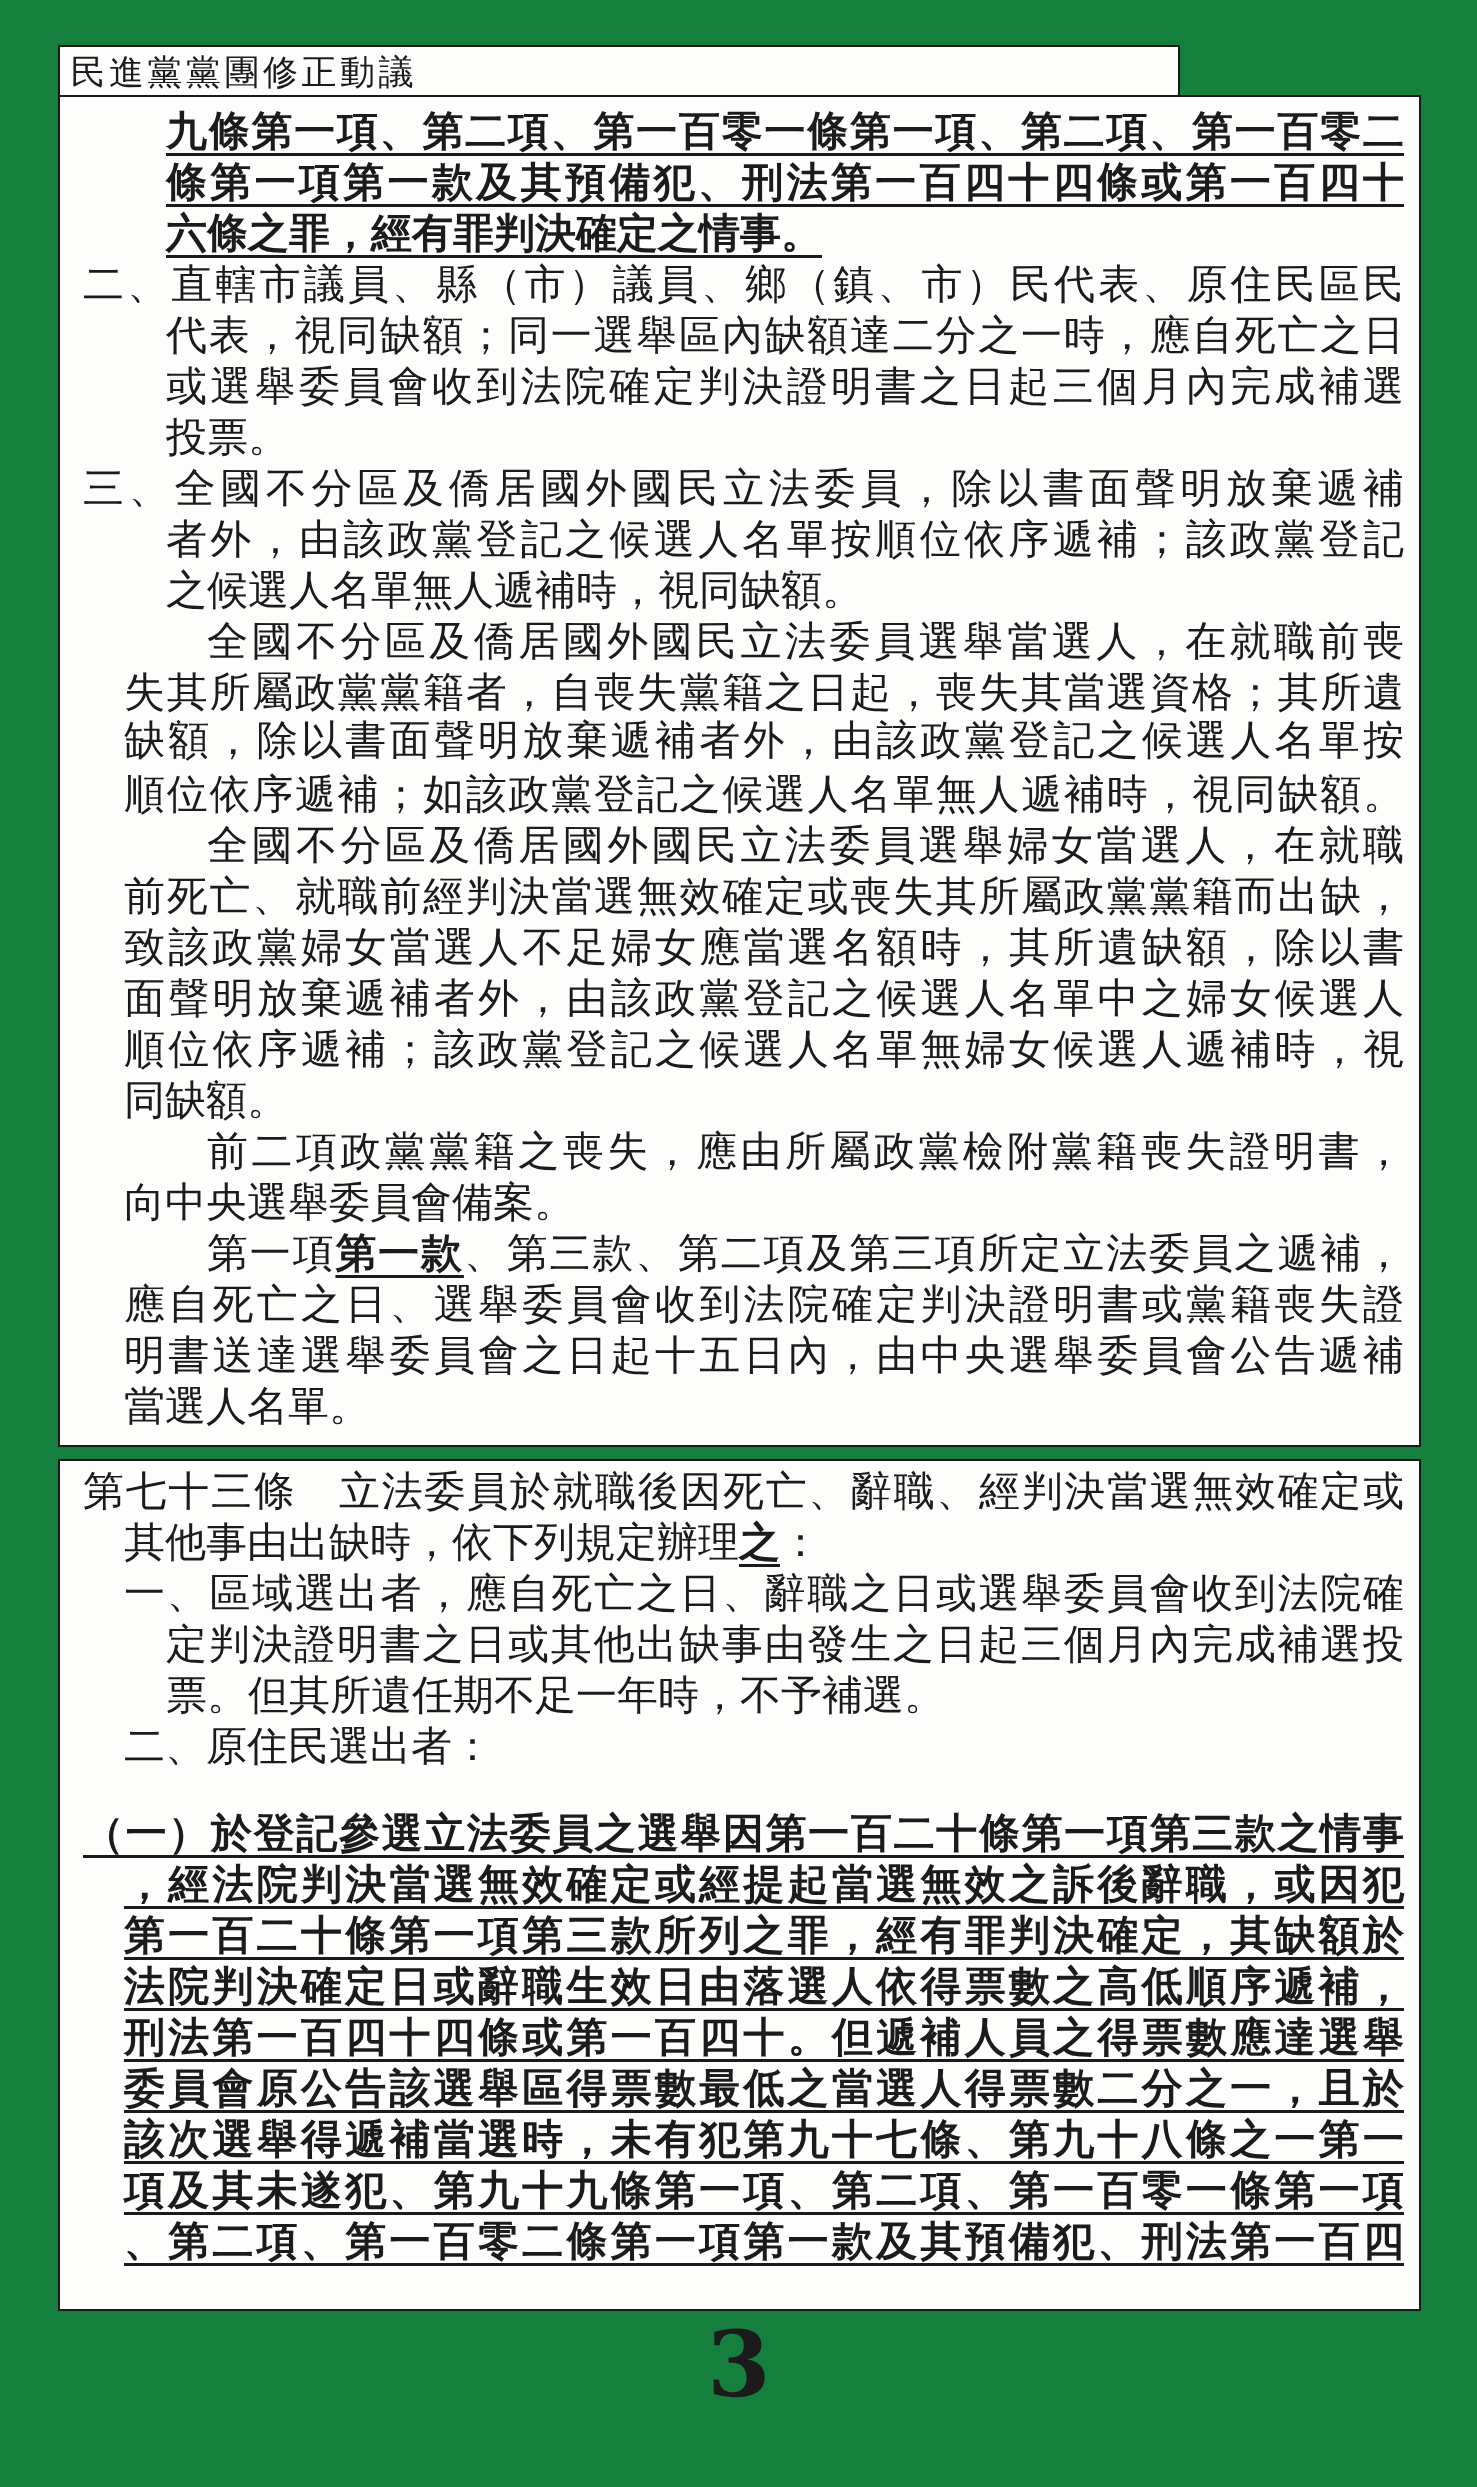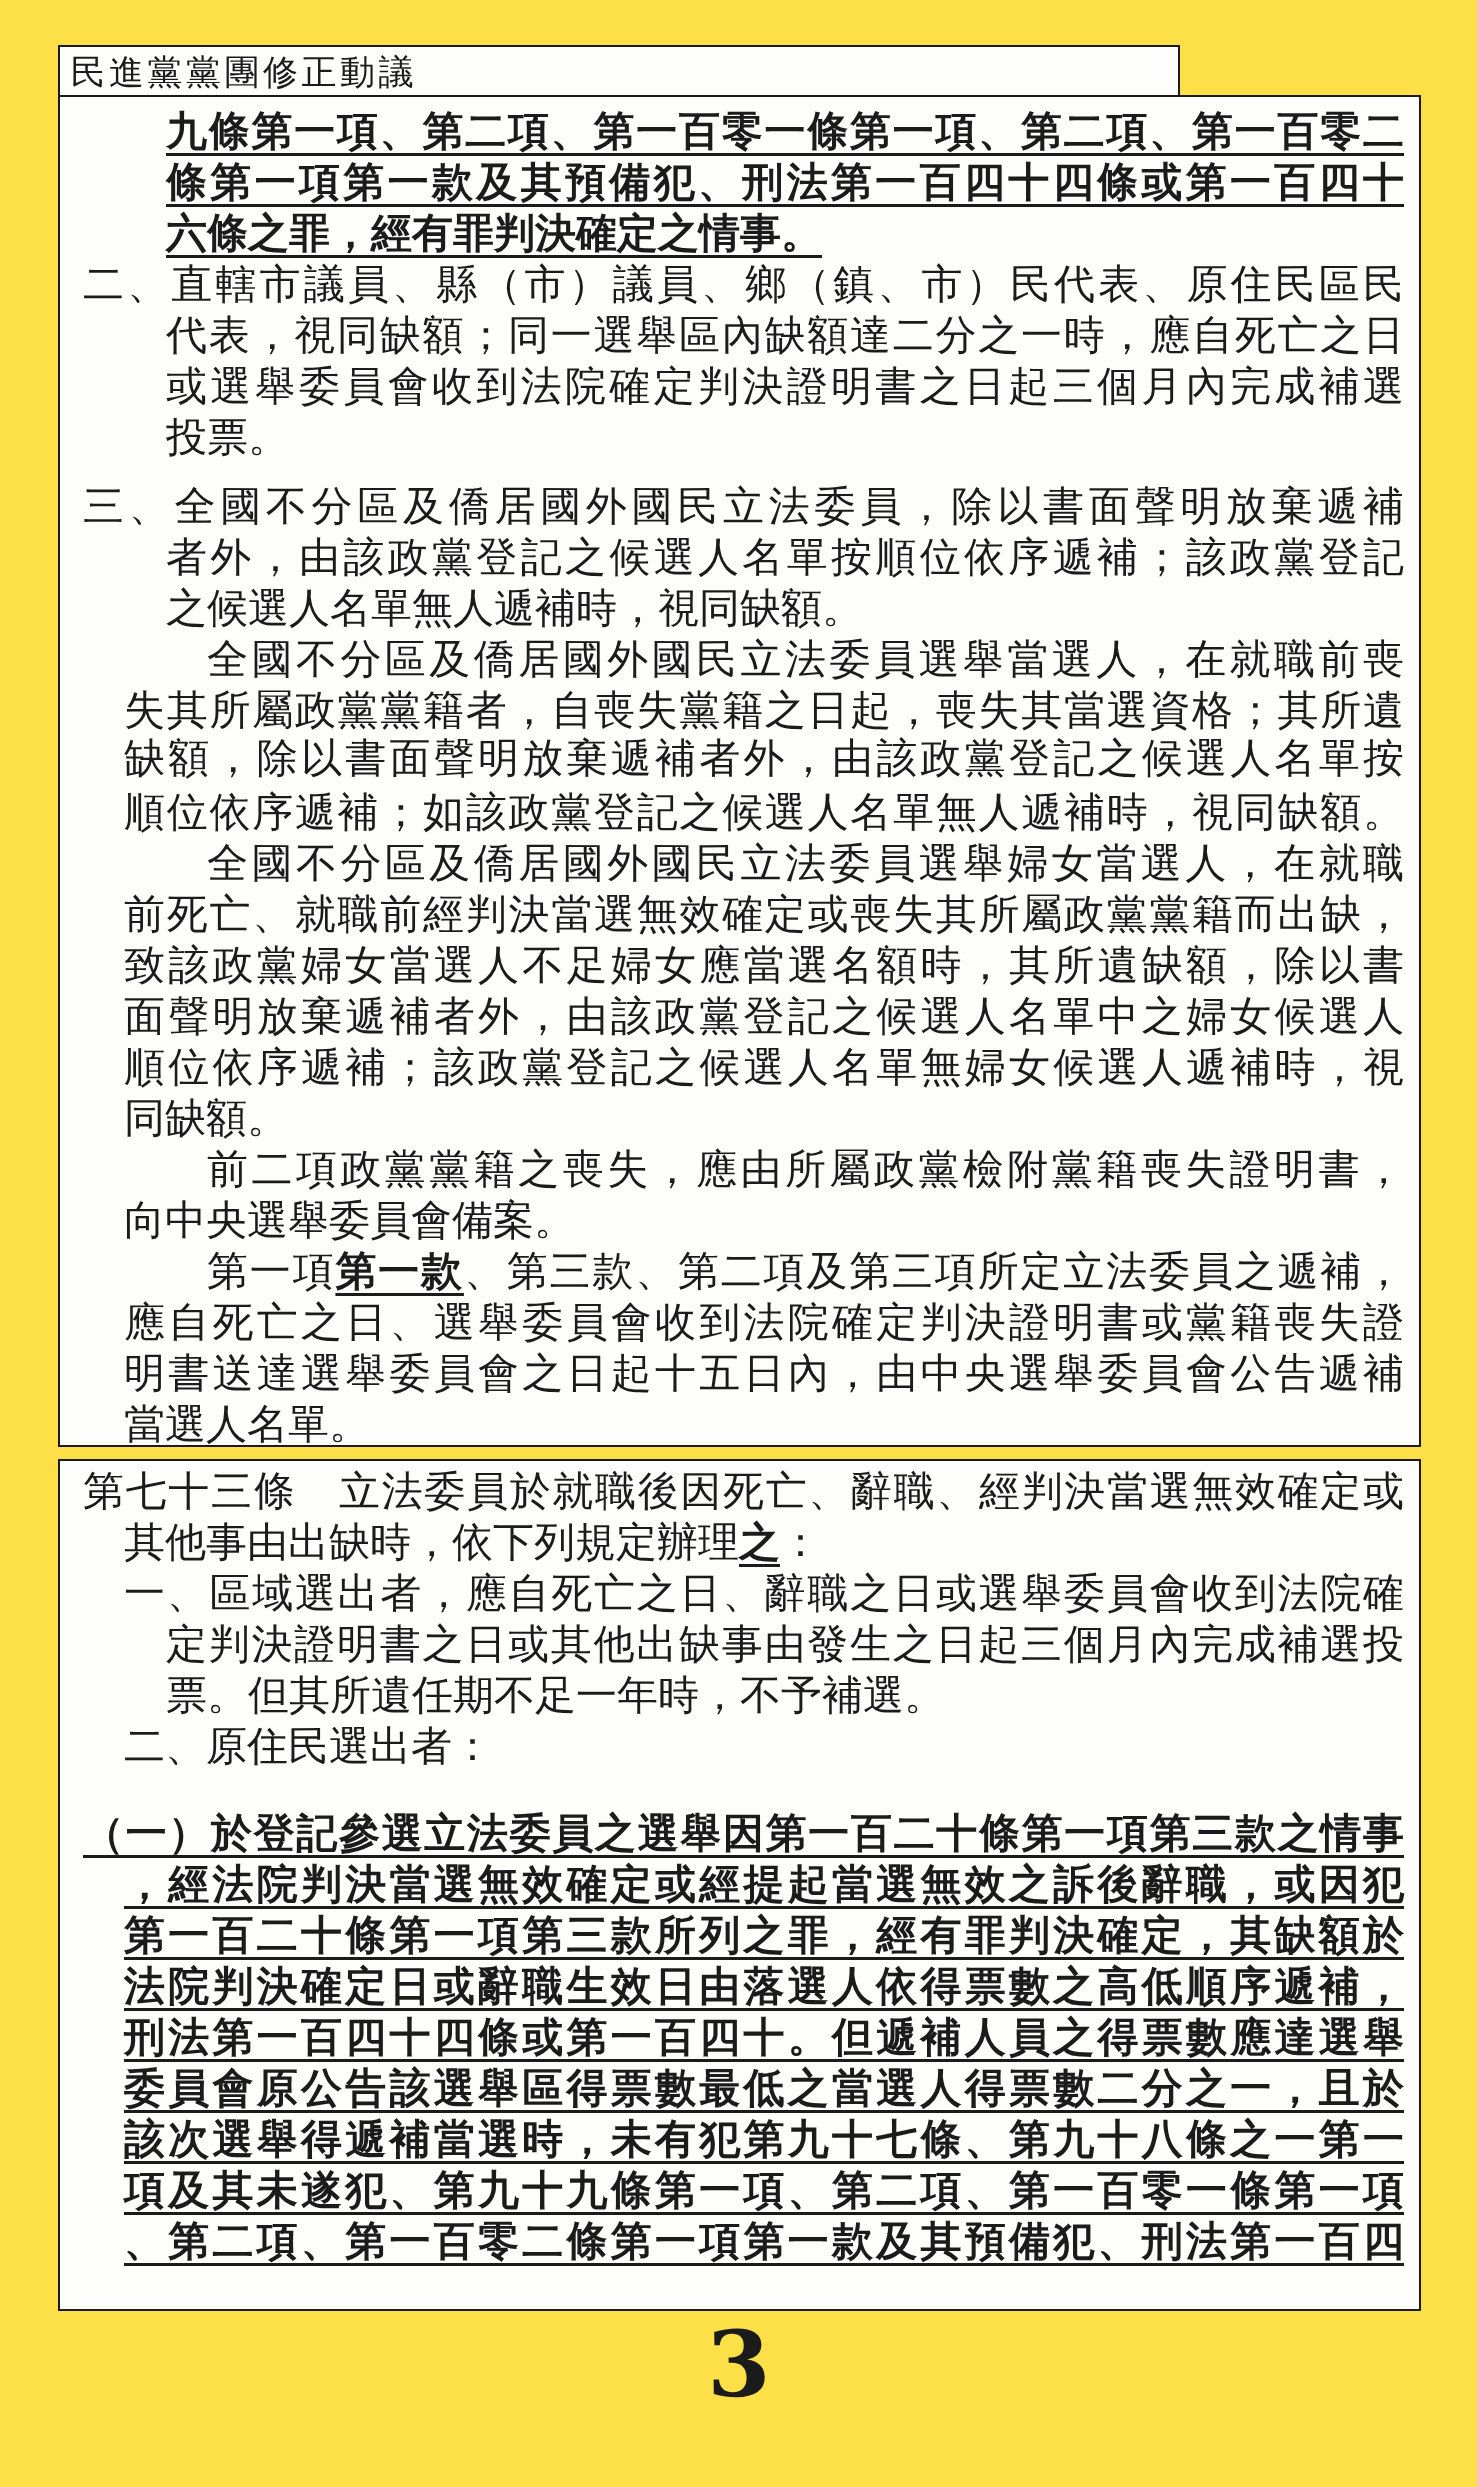--- a/index.html
+++ b/index.html
@@ -2,21 +2,21 @@
 <html style="font-size:9.3px"><head>
 <meta charset="utf-8">
 <style>
   * { margin:0; padding:0; box-sizing:border-box; }
   html, body { width:1477px; height:2487px; background:#ffffff; }
   body {
     position:relative;
     font-family:"DejaVu Serif","Liberation Serif",serif;
     color:#1b1b1b;
   }
-  .sheet { position:absolute; inset:0; background:#fde047; }
+  .sheet { position:absolute; inset:0; background:#15803d; }
 
   .caucus-box {
     position:absolute; left:58px; top:45px; width:1122px; height:52px;
     border:2.3px solid #1a1a1a; border-bottom:none;
     display:flex; align-items:center;
     padding-left:10.5px;
     font-size:35px; letter-spacing:3.5px;
     background:#fdfdfb;
   }
 
@@ -68,21 +68,21 @@
   </div>
 
   <div class="text-box" id="box-0">
       <div class="line full" style="padding-left: 83px;"><span class="seg bold underline">九條第一項、第二項、第一百零一條第一項、第二項、第一百零二</span></div>
       <div class="line full" style="padding-left: 83px;"><span class="seg bold underline">條第一項第一款及其預備犯、刑法第一百四十四條或第一百四十</span></div>
       <div class="line" style="padding-left: 83px;"><span class="seg bold underline">六條之罪，經有罪判決確定之情事。</span></div>
       <div class="line full" style="padding-left: 0px;"><span class="seg">二、直轄市議員、縣（市）議員、鄉（鎮、市）民代表、原住民區民</span></div>
       <div class="line full" style="padding-left: 83px;"><span class="seg">代表，視同缺額；同一選舉區內缺額達二分之一時，應自死亡之日</span></div>
       <div class="line full" style="padding-left: 83px;"><span class="seg">或選舉委員會收到法院確定判決證明書之日起三個月內完成補選</span></div>
       <div class="line" style="padding-left: 83px;"><span class="seg">投票。</span></div>
-      <div class="line full" style="padding-left: 0px; margin-top: 18px;"><span class="seg">三、全國不分區及僑居國外國民立法委員，除以書面聲明放棄遞補</span></div>
+      <div class="line full" style="padding-left: 0px;"><span class="seg">三、全國不分區及僑居國外國民立法委員，除以書面聲明放棄遞補</span></div>
       <div class="line full" style="padding-left: 83px;"><span class="seg">者外，由該政黨登記之候選人名單按順位依序遞補；該政黨登記</span></div>
       <div class="line" style="padding-left: 83px;"><span class="seg">之候選人名單無人遞補時，視同缺額。</span></div>
       <div class="line full" style="padding-left: 124px;"><span class="seg">全國不分區及僑居國外國民立法委員選舉當選人，在就職前喪</span></div>
       <div class="line full" style="padding-left: 41px;"><span class="seg">失其所屬政黨黨籍者，自喪失黨籍之日起，喪失其當選資格；其所遺</span></div>
       <div class="line full" style="padding-left: 41px; font-family: Liberation Mono, monospace;"><span class="seg">缺額，除以書面聲明放棄遞補者外，由該政黨登記之候選人名單按</span></div>
       <div class="line full" style="padding-left: 41px;"><span class="seg">順位依序遞補；如該政黨登記之候選人名單無人遞補時，視同缺額。</span></div>
       <div class="line full" style="padding-left: 124px;"><span class="seg">全國不分區及僑居國外國民立法委員選舉婦女當選人，在就職</span></div>
       <div class="line full" style="padding-left: 41px;"><span class="seg">前死亡、就職前經判決當選無效確定或喪失其所屬政黨黨籍而出缺，</span></div>
       <div class="line full" style="padding-left: 41px;"><span class="seg">致該政黨婦女當選人不足婦女應當選名額時，其所遺缺額，除以書</span></div>
       <div class="line full" style="padding-left: 41px;"><span class="seg">面聲明放棄遞補者外，由該政黨登記之候選人名單中之婦女候選人</span></div>

